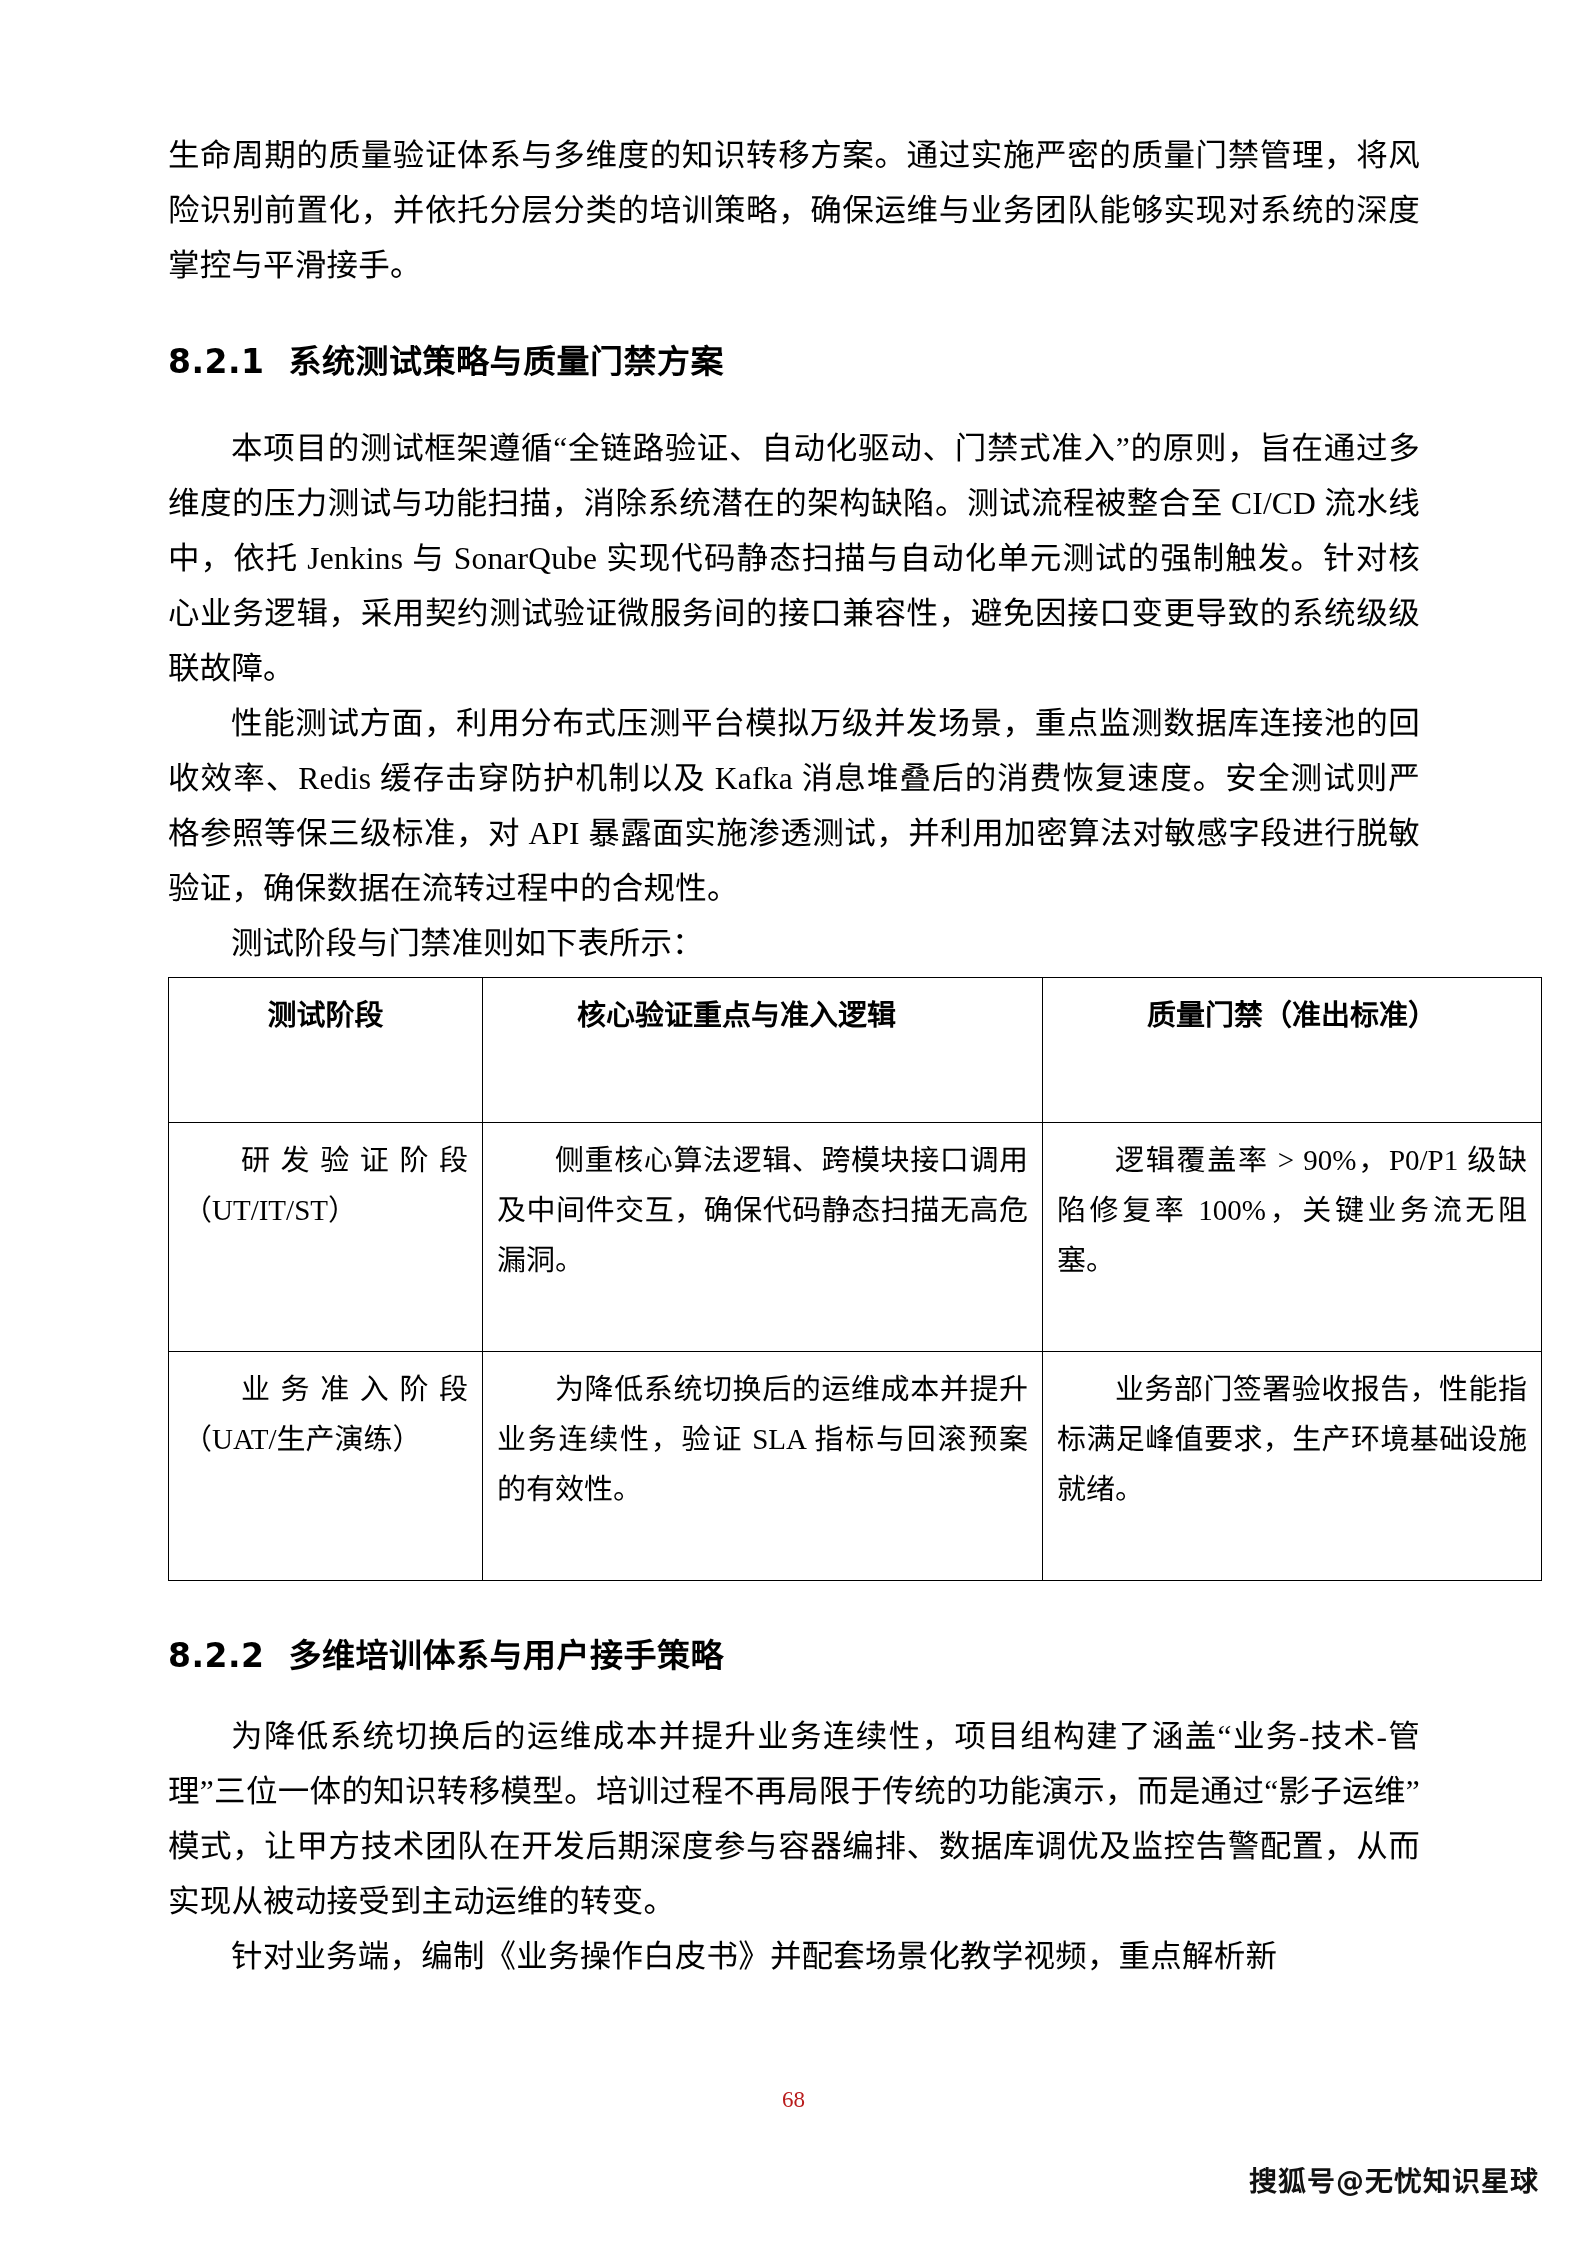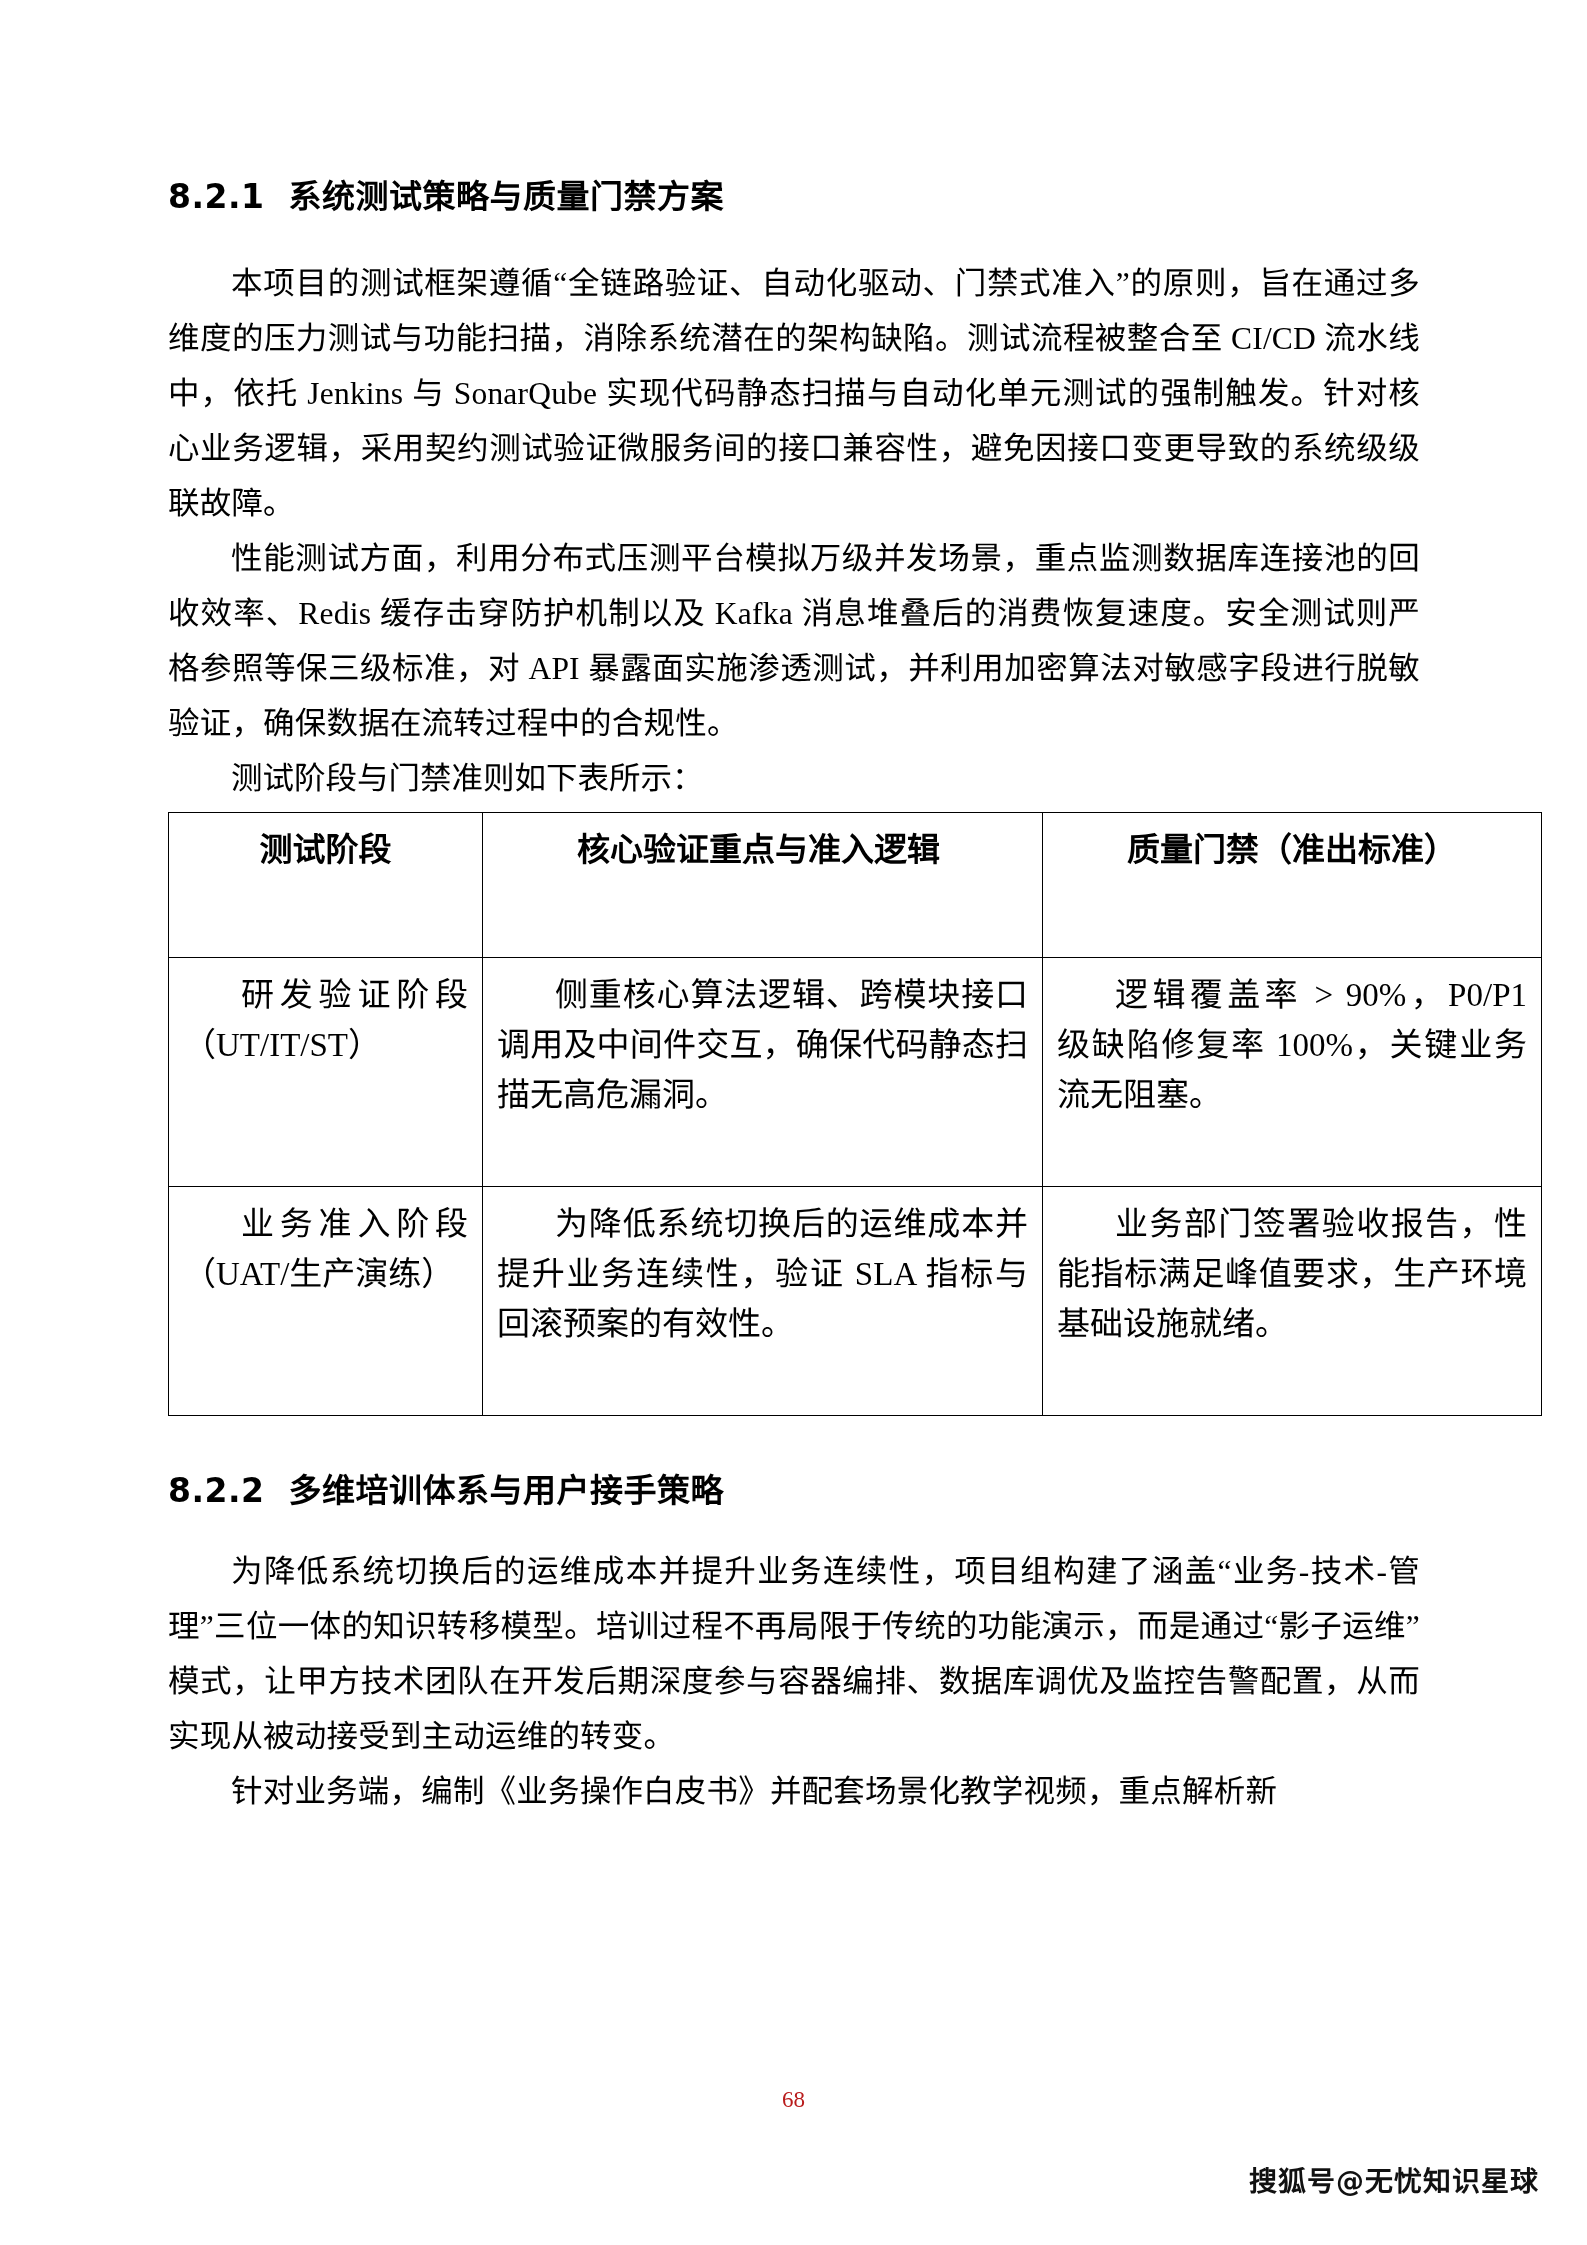--- a/index.html
+++ b/index.html
@@ -69,21 +69,21 @@
     border-collapse: collapse;
     width: 1252px;
     margin-top: 6px;
     table-layout: fixed;
   }
   table.gate-table td,
   table.gate-table th {
     border: 1.4px solid #000000;
     vertical-align: top;
     padding: 12px 14px 14px 14px;
-    font-size: 33px;
+    font-size: 29px;
     line-height: 50px;
     font-weight: normal;
     font-family: "Liberation Serif", "DejaVu Serif", serif;
   }
   table.gate-table thead td.th-c1 { text-align: center; }
   table.gate-table thead td.th-c2,
   table.gate-table thead td.th-c3 {
     text-align: justify;
     text-justify: inter-ideograph;
   }
@@ -138,20 +138,21 @@
     white-space: nowrap;
   }
 </style>
 </head>
 <body>
 
 <div id="page">
 
   <div class="content">
 
+    <p class="para">生命周期的质量验证体系与多维度的知识转移方案。通过实施严密的质量门禁管理，将风险识别前置化，并依托分层分类的培训策略，确保运维与业务团队能够实现对系统的深度掌控与平滑接手。</p>
 
     <h2 class="heading h-gap-top-1 h-gap-bot-1">8.2.1  系统测试策略与质量门禁方案</h2>
 
     <p class="para indent">本项目的测试框架遵循“全链路验证、自动化驱动、门禁式准入”的原则，旨在通过多维度的压力测试与功能扫描，消除系统潜在的架构缺陷。测试流程被整合至 CI/CD 流水线中，依托 Jenkins 与 SonarQube 实现代码静态扫描与自动化单元测试的强制触发。针对核心业务逻辑，采用契约测试验证微服务间的接口兼容性，避免因接口变更导致的系统级级联故障。</p>
 
     <p class="para indent">性能测试方面，利用分布式压测平台模拟万级并发场景，重点监测数据库连接池的回收效率、Redis 缓存击穿防护机制以及 Kafka 消息堆叠后的消费恢复速度。安全测试则严格参照等保三级标准，对 API 暴露面实施渗透测试，并利用加密算法对敏感字段进行脱敏验证，确保数据在流转过程中的合规性。</p>
 
     <p class="lead-in">测试阶段与门禁准则如下表所示：</p>
 
     <table class="gate-table">

